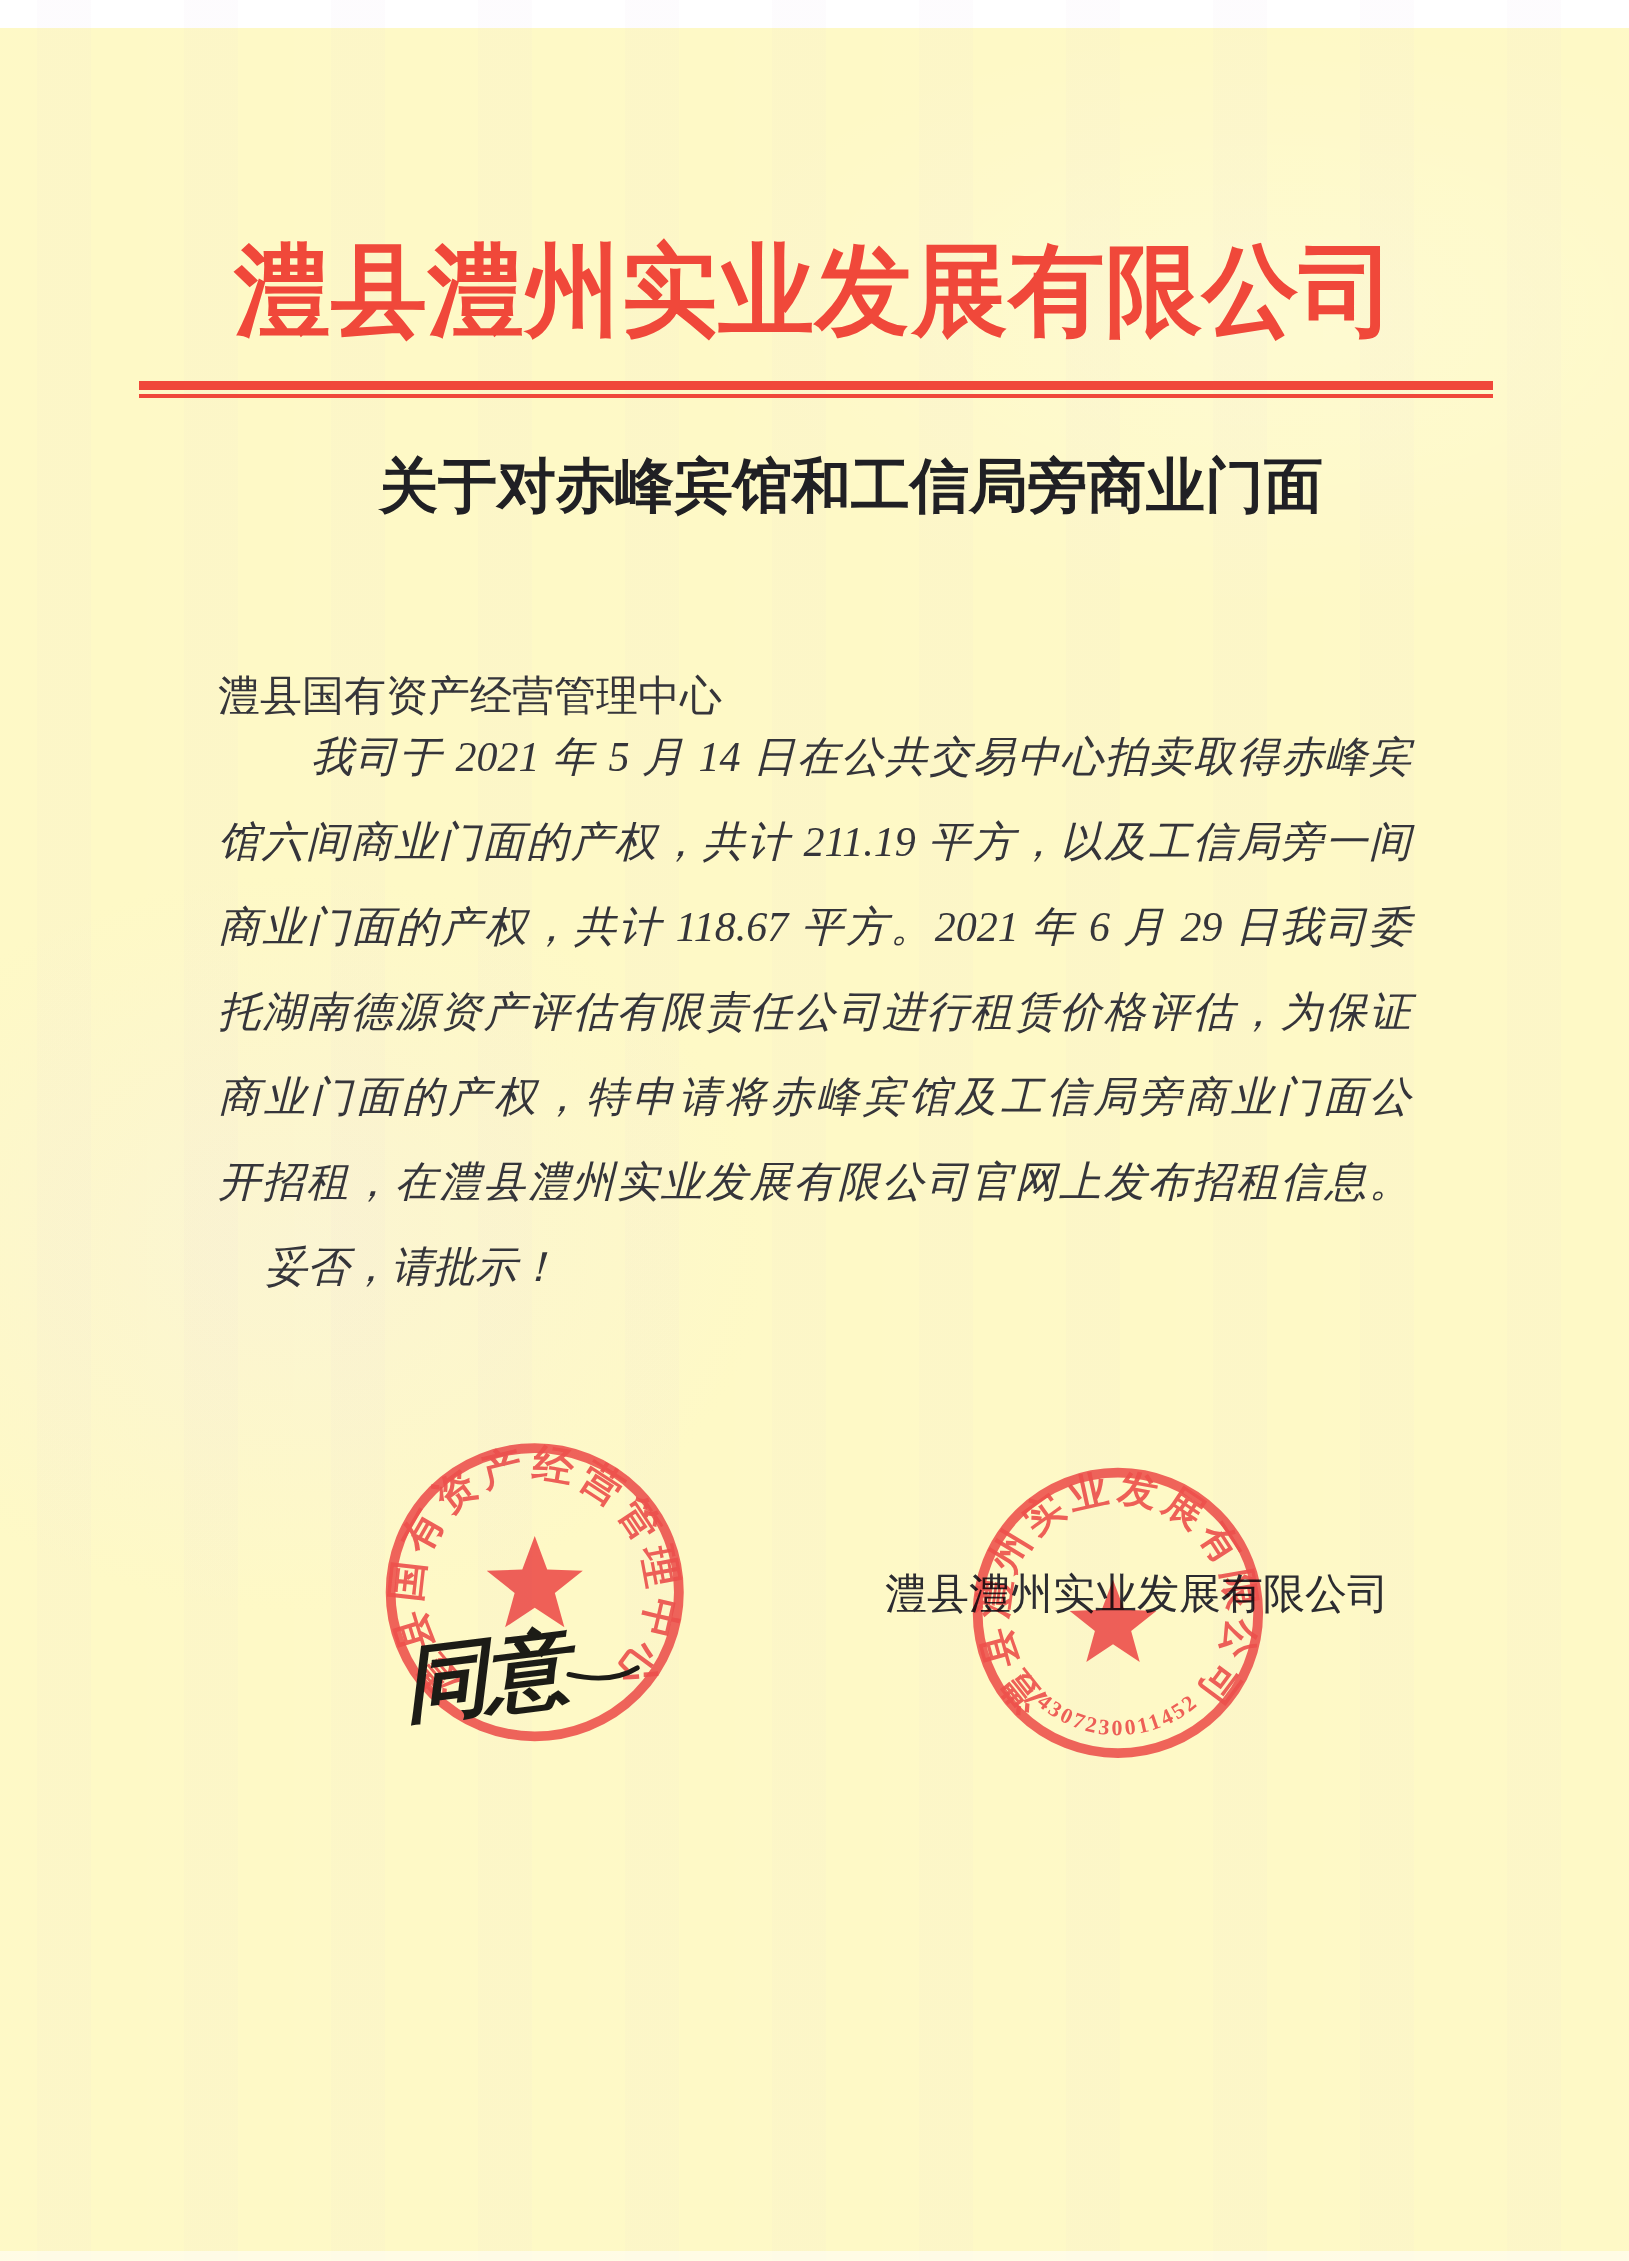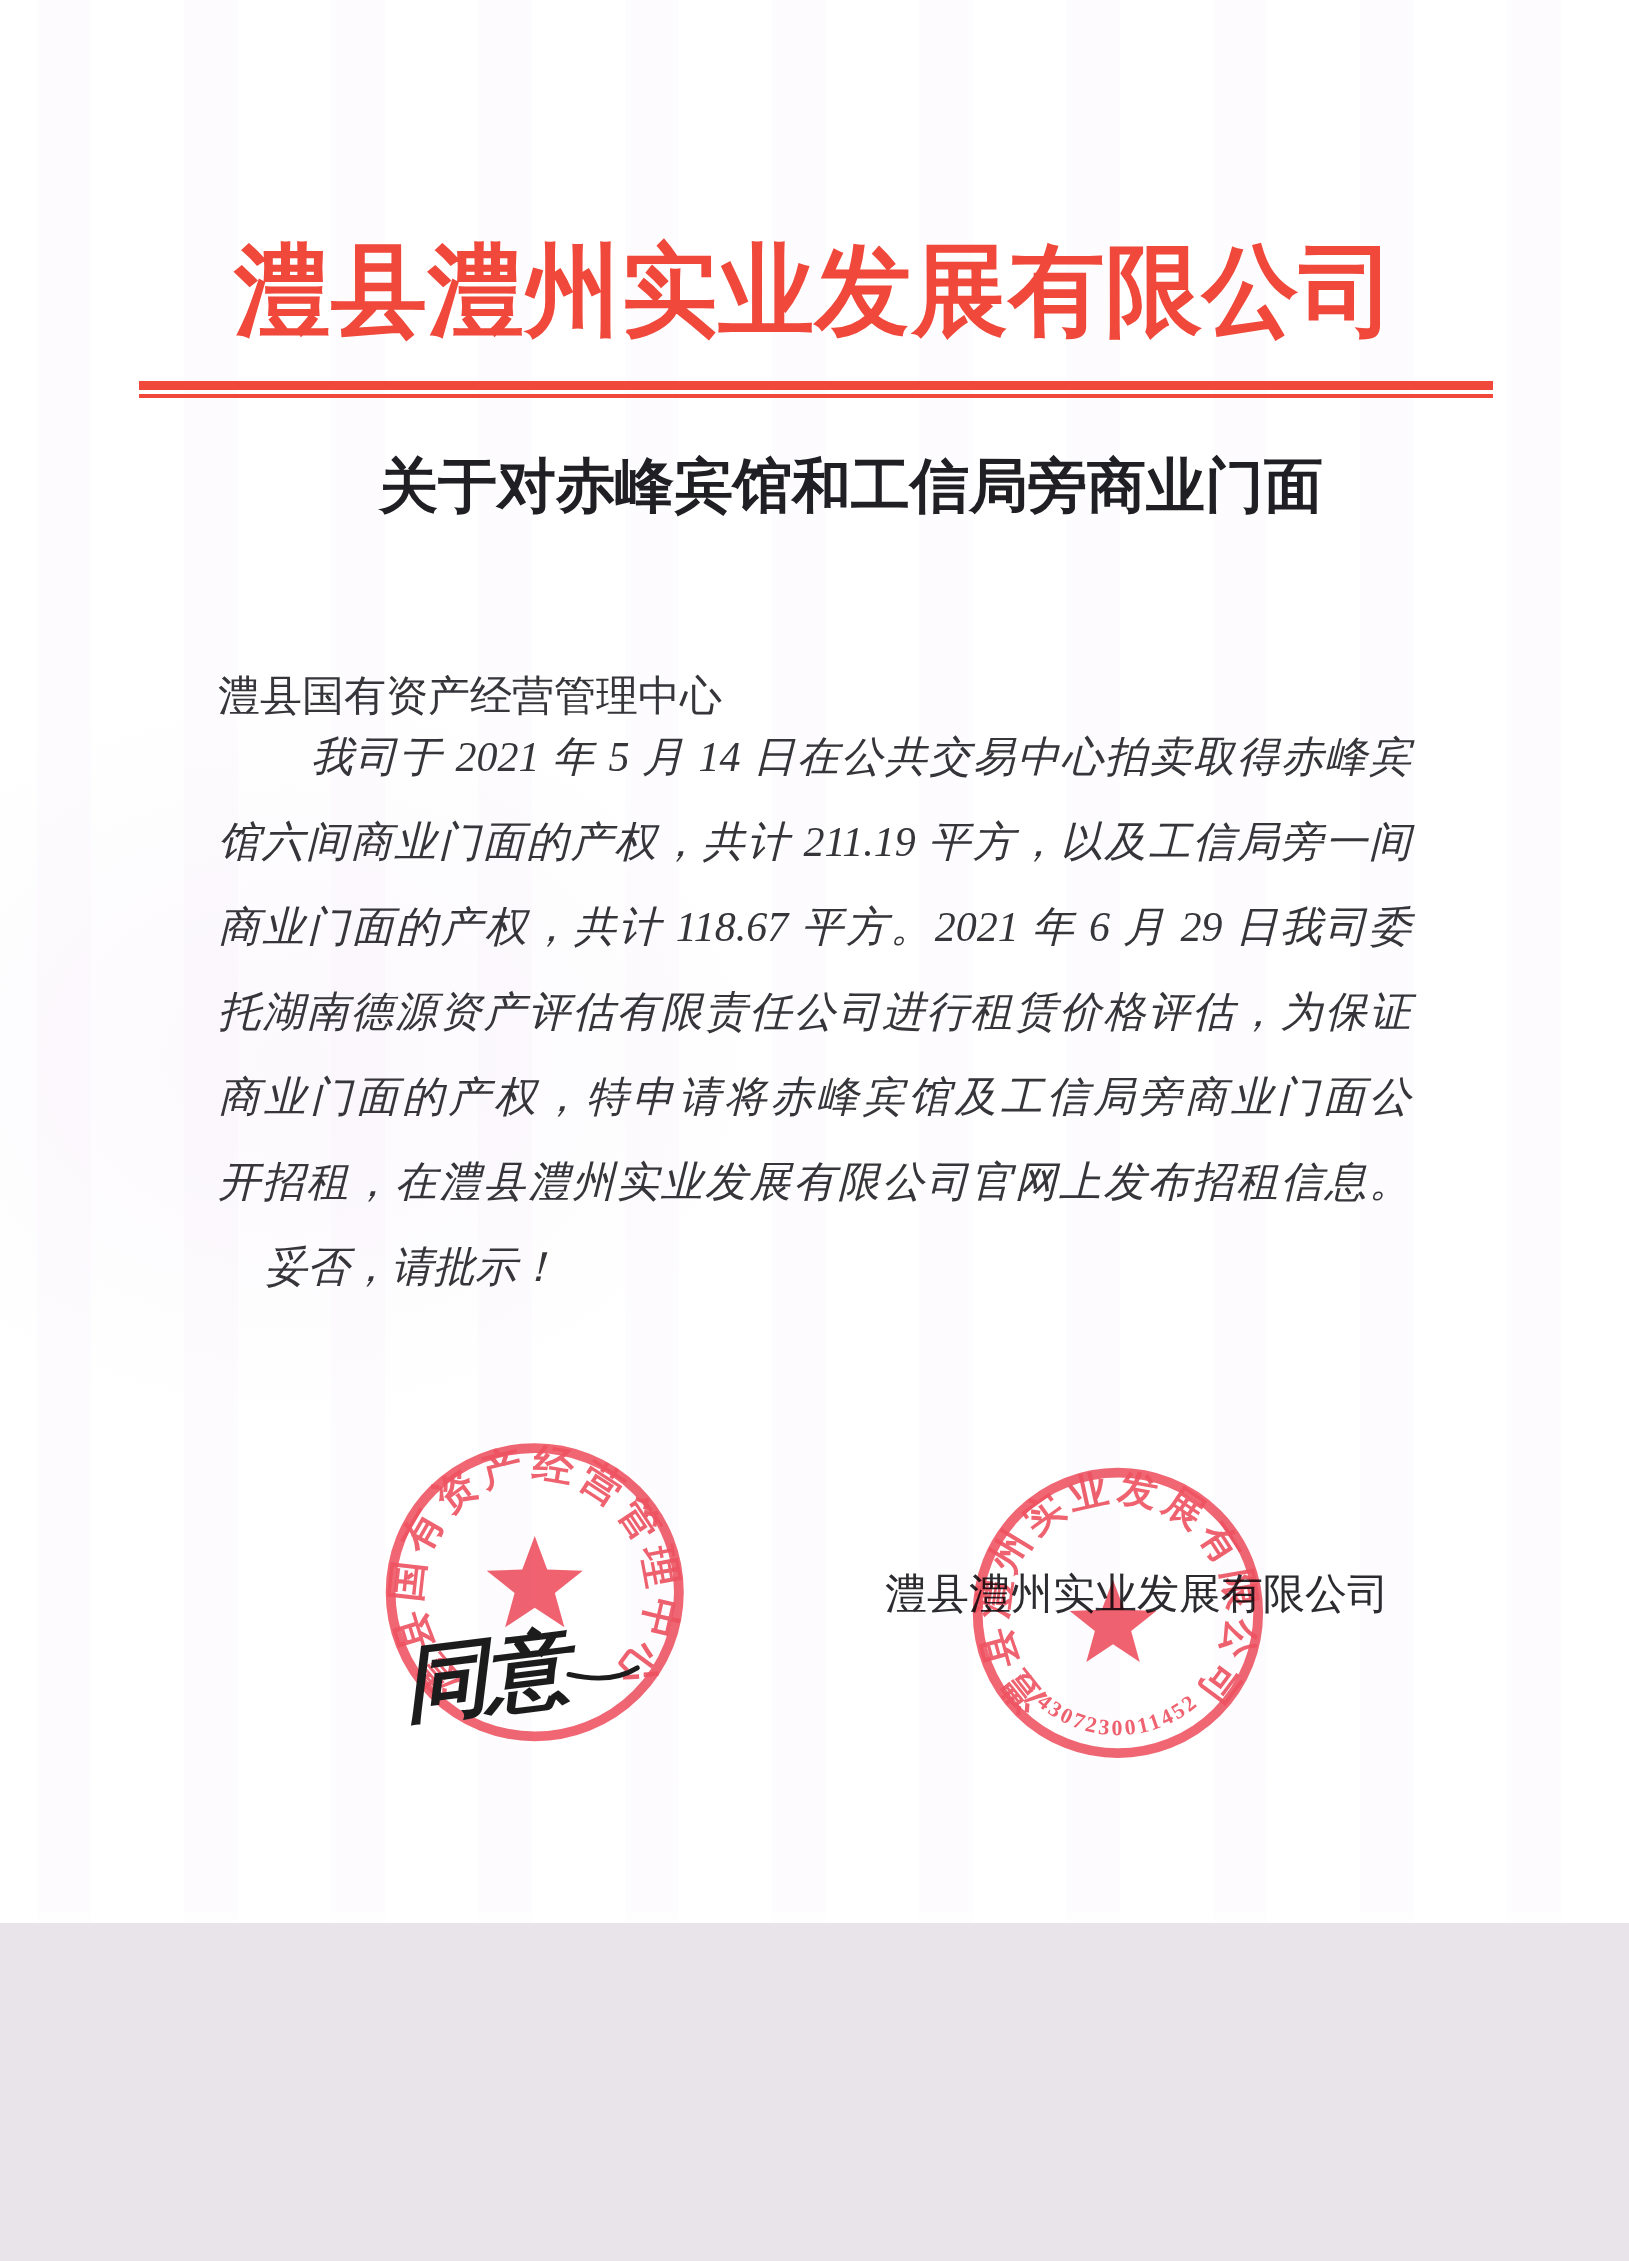--- a/index.html
+++ b/index.html
@@ -1,19 +1,19 @@
 <!DOCTYPE html>
 <html lang="zh" style="font-size:13px"><head>
 <meta charset="utf-8">
 <style>
   html,body{margin:0;padding:0;background:#e8e4ea;}
   .page{
     position:relative;
-    width:1630px;height:1923px;
-    background:#ffffff;
+    width:1630px;height:2261px;
+    background:#fef9c3;
     overflow:hidden;
     font-family:"Liberation Serif","DejaVu Serif",serif;
   }
   
   .top-band{position:absolute;top:0;left:0;width:100%;height:28px;background:#ffffff;}
   .bottom-band{position:absolute;bottom:0;left:0;width:100%;height:9.8px;background:rgba(255,255,255,.55);}
   .paper-texture{
     position:absolute;inset:0;pointer-events:none;
     background:
       repeating-linear-gradient(90deg,

